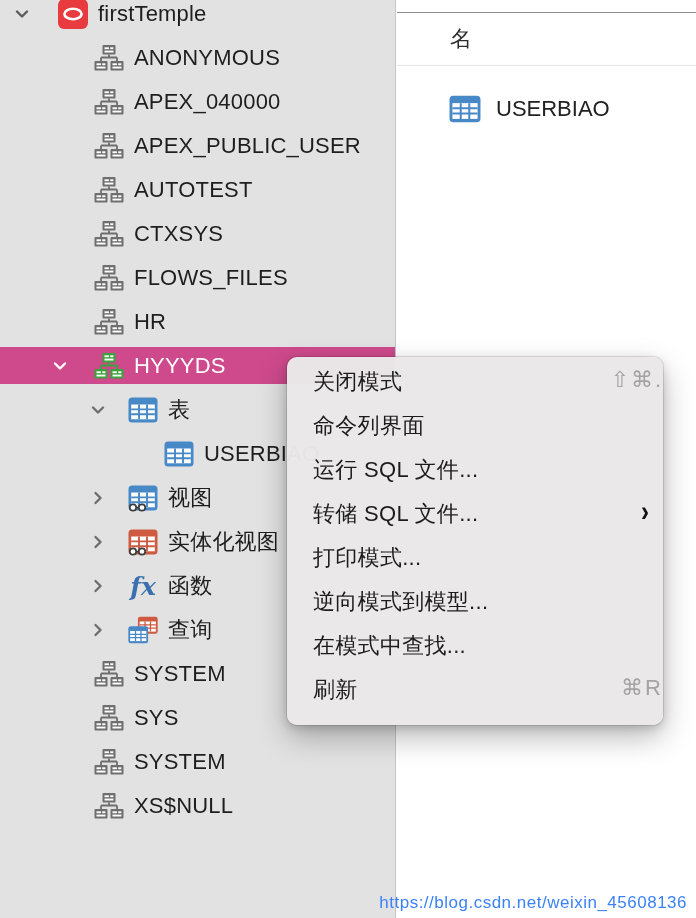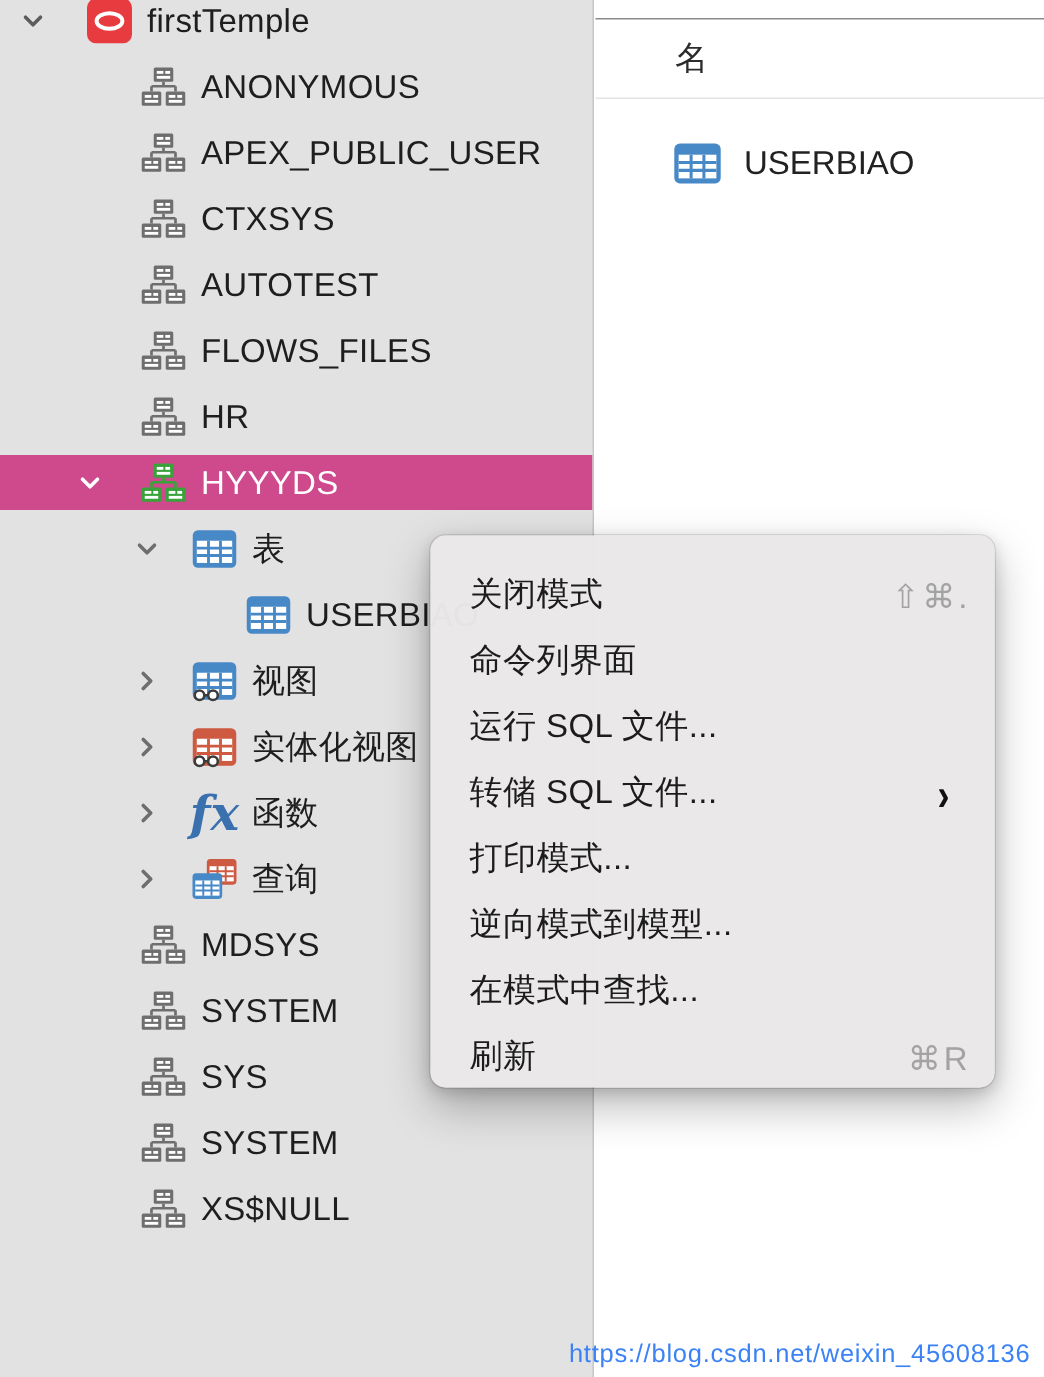--- a/index.html
+++ b/index.html
@@ -36,21 +36,21 @@
   .d1-c .ticon { margin-left:24px; }
   .d2 .chev { margin-left:88px; }
   .d2 .ticon { margin-left:20px; }
   .d3 .ticon { margin-left:164px; }
   .schema-gray { color:#6e6e6e; }
   .schema-green { color:#3aa23a; }
   .tbl-blue { color:#4788c7; }
   .fx-box { display:flex; align-items:center; justify-content:center; }
   .fx-text {
     font-family:"DejaVu Serif","Liberation Serif",serif;
-    font-style:italic; font-weight:bold; font-size:32px; color:#3a70ad; line-height:1;
+    font-style:italic; font-weight:bold; font-size:25px; color:#3a70ad; line-height:1;
   }
 
   
   .main { position:absolute; left:397px; top:0; width:299px; height:918px; background:#fff; }
   .toolbar-strip { height:13px; background:#fff; border-bottom:1px solid #8a8a8a; }
   .list-header { height:53px; display:flex; align-items:center; padding-left:53px;
                  border-bottom:1px solid #e4e4e4; }
   .list-header .hname { font-size:22px; color:#2b2b2b; }
   .obj-row { display:flex; align-items:center; padding-left:52px; margin-top:27px; }
   .obj-row .ticon { width:32px; height:32px; margin-right:15px; }
@@ -61,22 +61,22 @@
   }
 
   
   .context-menu {
     position:absolute; left:287px; top:357px; width:376px;
     background:rgba(234,232,232,.98); border-radius:10px;
     box-shadow:0 12px 30px rgba(0,0,0,.28), 0 3px 10px rgba(0,0,0,.16), 0 0 0 1px rgba(0,0,0,.10);
     padding:10px 0 6px; z-index:10;
   }
   .menu-item {
-    height:44px; display:flex; align-items:flex-end; justify-content:space-between;
-    padding:0 16px 0 26px; cursor:default;
+    height:44px; display:flex; align-items:flex-start; justify-content:space-between;
+    padding:0 0 0 26px; cursor:default;
   }
   .menu-item .mi-label { font-size:22px; color:#1c1c1c; letter-spacing:.3px; }
   .menu-item .mi-shortcut { font-size:22px; color:#a3a3a3; letter-spacing:2px; }
   .menu-item .mi-sub { font-size:24px; color:#111; font-weight:bold; line-height:1;
                        transform:scaleY(1.25); margin-right:14px; }
 </style>
 </head>
 <body>
 
 <svg width="0" height="0" style="position:absolute">
@@ -138,33 +138,39 @@
       <div class="row d1-noc">
         <svg class="ticon schema-gray">
             <use href="#i-schema"></use>
           </svg>
         <span class="label">ANONYMOUS</span>
       </div>
       <div class="row d1-noc">
         <svg class="ticon schema-gray">
             <use href="#i-schema"></use>
           </svg>
+        <span class="label">APEX_040000</span>
+      </div>
+      <div class="row d1-noc">
+        <svg class="ticon schema-gray">
+            <use href="#i-schema"></use>
+          </svg>
         <span class="label">APEX_PUBLIC_USER</span>
       </div>
       <div class="row d1-noc">
         <svg class="ticon schema-gray">
             <use href="#i-schema"></use>
           </svg>
+        <span class="label">AUTOTEST</span>
+      </div>
+      <div class="row d1-noc">
+        <svg class="ticon schema-gray">
+            <use href="#i-schema"></use>
+          </svg>
         <span class="label">CTXSYS</span>
-      </div>
-      <div class="row d1-noc">
-        <svg class="ticon schema-gray">
-            <use href="#i-schema"></use>
-          </svg>
-        <span class="label">AUTOTEST</span>
       </div>
       <div class="row d1-noc">
         <svg class="ticon schema-gray">
             <use href="#i-schema"></use>
           </svg>
         <span class="label">FLOWS_FILES</span>
       </div>
       <div class="row d1-noc">
         <svg class="ticon schema-gray">
             <use href="#i-schema"></use>
@@ -239,26 +245,20 @@
           <use href="#i-table" x="9.5" y="0" width="20.5" height="20.5" style="color:#cd5a41"></use>
           <use href="#i-table" x="0" y="9.5" width="20.5" height="20.5" style="color:#4788c7"></use>
         </svg>
         <span class="label">查询</span>
       </div>
 
       <div class="row d1-noc">
         <svg class="ticon schema-gray">
             <use href="#i-schema"></use>
           </svg>
-        <span class="label">MDSYS</span>
-      </div>
-      <div class="row d1-noc">
-        <svg class="ticon schema-gray">
-            <use href="#i-schema"></use>
-          </svg>
         <span class="label">SYSTEM</span>
       </div>
       <div class="row d1-noc">
         <svg class="ticon schema-gray">
             <use href="#i-schema"></use>
           </svg>
         <span class="label">SYS</span>
       </div>
       <div class="row d1-noc">
         <svg class="ticon schema-gray">

